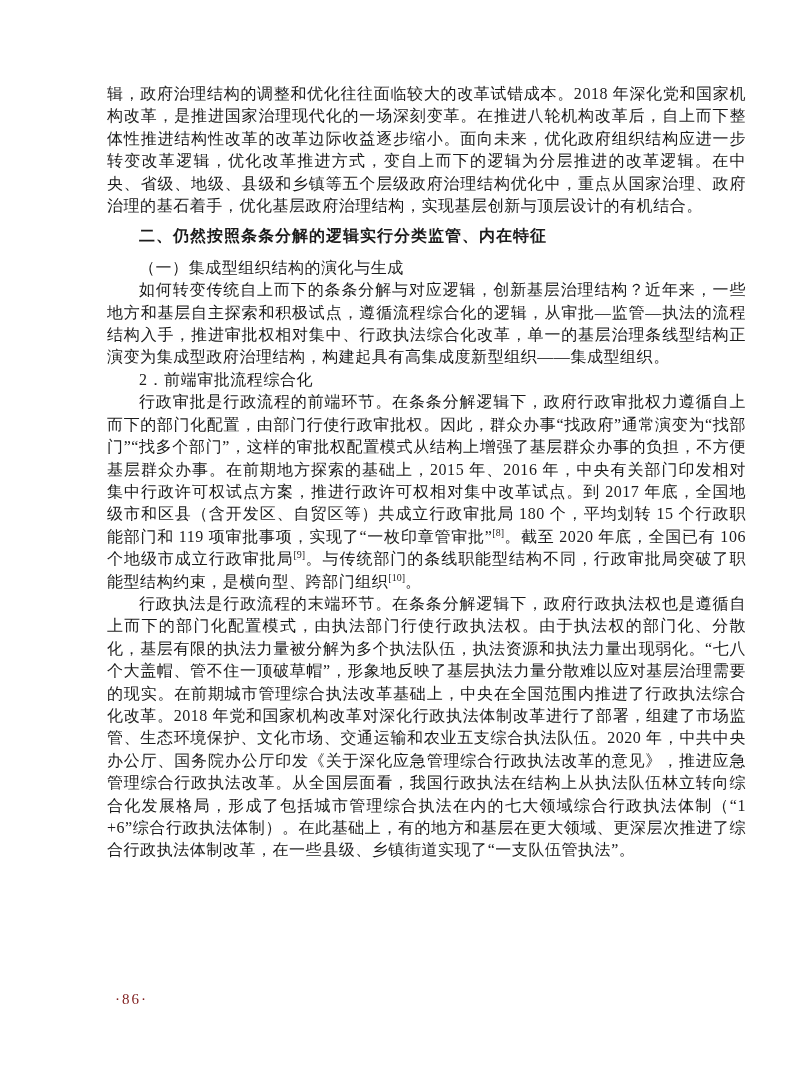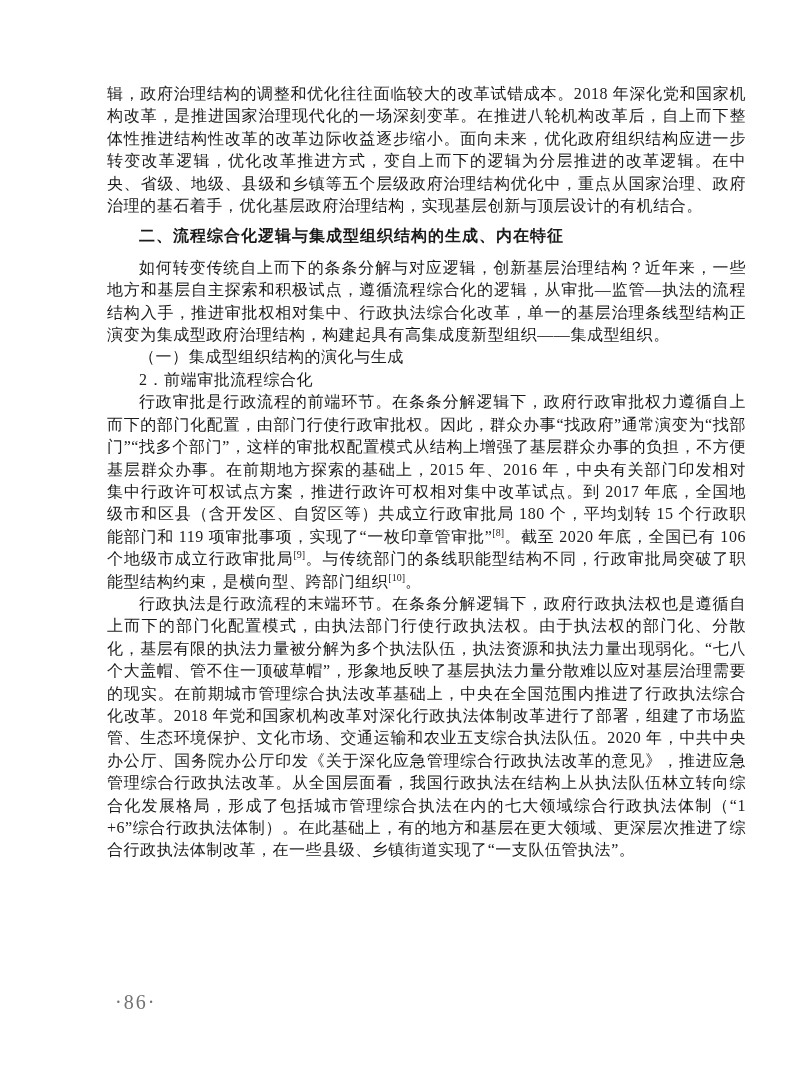--- a/index.html
+++ b/index.html
@@ -39,34 +39,34 @@
   .blk.h3, .blk.h4 { font-weight: normal; }
   .blk sup {
     font-size: 10px;
     line-height: 0;
     letter-spacing: 0;
     vertical-align: 6px;
   }
   .page-number {
     position: absolute;
     left: 86px; top: 991px;
-    font-size: 20px;
+    font-size: 15px;
     letter-spacing: 2px;
-    color: #737373;
+    color: #7f1d1d;
   }
 </style>
 </head>
 <body>
 
 <div class="page">
   <div class="text-area">
     <div>
         <p class="blk body">辑，政府治理结构的调整和优化往往面临较大的改革试错成本。2018 年深化党和国家机构改革，是推进国家治理现代化的一场深刻变革。在推进八轮机构改革后，自上而下整体性推进结构性改革的改革边际收益逐步缩小。面向未来，优化政府组织结构应进一步转变改革逻辑，优化改革推进方式，变自上而下的逻辑为分层推进的改革逻辑。在中央、省级、地级、县级和乡镇等五个层级政府治理结构优化中，重点从国家治理、政府治理的基石着手，优化基层政府治理结构，实现基层创新与顶层设计的有机结合。</p>
-        <p class="blk h2 indent">二、流程综合化逻辑与集成型组织结构的生成、内在特征</p>
+        <p class="blk h2 indent">二、仍然按照条条分解的逻辑实行分类监管、内在特征</p>
+        <p class="blk h3 indent">（一）集成型组织结构的演化与生成</p>
         <p class="blk body indent">如何转变传统自上而下的条条分解与对应逻辑，创新基层治理结构？近年来，一些地方和基层自主探索和积极试点，遵循流程综合化的逻辑，从审批—监管—执法的流程结构入手，推进审批权相对集中、行政执法综合化改革，单一的基层治理条线型结构正演变为集成型政府治理结构，构建起具有高集成度新型组织——集成型组织。</p>
-        <p class="blk h3 indent">（一）集成型组织结构的演化与生成</p>
         <p class="blk h4 indent">2．前端审批流程综合化</p>
         <p class="blk body indent">行政审批是行政流程的前端环节。在条条分解逻辑下，政府行政审批权力遵循自上而下的部门化配置，由部门行使行政审批权。因此，群众办事“找政府”通常演变为“找部门”“找多个部门”，这样的审批权配置模式从结构上增强了基层群众办事的负担，不方便基层群众办事。在前期地方探索的基础上，2015 年、2016 年，中央有关部门印发相对集中行政许可权试点方案，推进行政许可权相对集中改革试点。到 2017 年底，全国地级市和区县（含开发区、自贸区等）共成立行政审批局 180 个，平均划转 15 个行政职能部门和 119 项审批事项，实现了“一枚印章管审批”<sup>[8]</sup>。截至 2020 年底，全国已有 106 个地级市成立行政审批局<sup>[9]</sup>。与传统部门的条线职能型结构不同，行政审批局突破了职能型结构约束，是横向型、跨部门组织<sup>[10]</sup>。</p>
         <p class="blk body indent">行政执法是行政流程的末端环节。在条条分解逻辑下，政府行政执法权也是遵循自上而下的部门化配置模式，由执法部门行使行政执法权。由于执法权的部门化、分散化，基层有限的执法力量被分解为多个执法队伍，执法资源和执法力量出现弱化。“七八个大盖帽、管不住一顶破草帽”，形象地反映了基层执法力量分散难以应对基层治理需要的现实。在前期城市管理综合执法改革基础上，中央在全国范围内推进了行政执法综合化改革。2018 年党和国家机构改革对深化行政执法体制改革进行了部署，组建了市场监管、生态环境保护、文化市场、交通运输和农业五支综合执法队伍。2020 年，中共中央办公厅、国务院办公厅印发《关于深化应急管理综合行政执法改革的意见》，推进应急管理综合行政执法改革。从全国层面看，我国行政执法在结构上从执法队伍林立转向综合化发展格局，形成了包括城市管理综合执法在内的七大领域综合行政执法体制（“1 +6”综合行政执法体制）。在此基础上，有的地方和基层在更大领域、更深层次推进了综合行政执法体制改革，在一些县级、乡镇街道实现了“一支队伍管执法”。</p>
       </div>
   </div>
   <div class="page-number">·86·</div>
 </div>
 
 </body></html>

